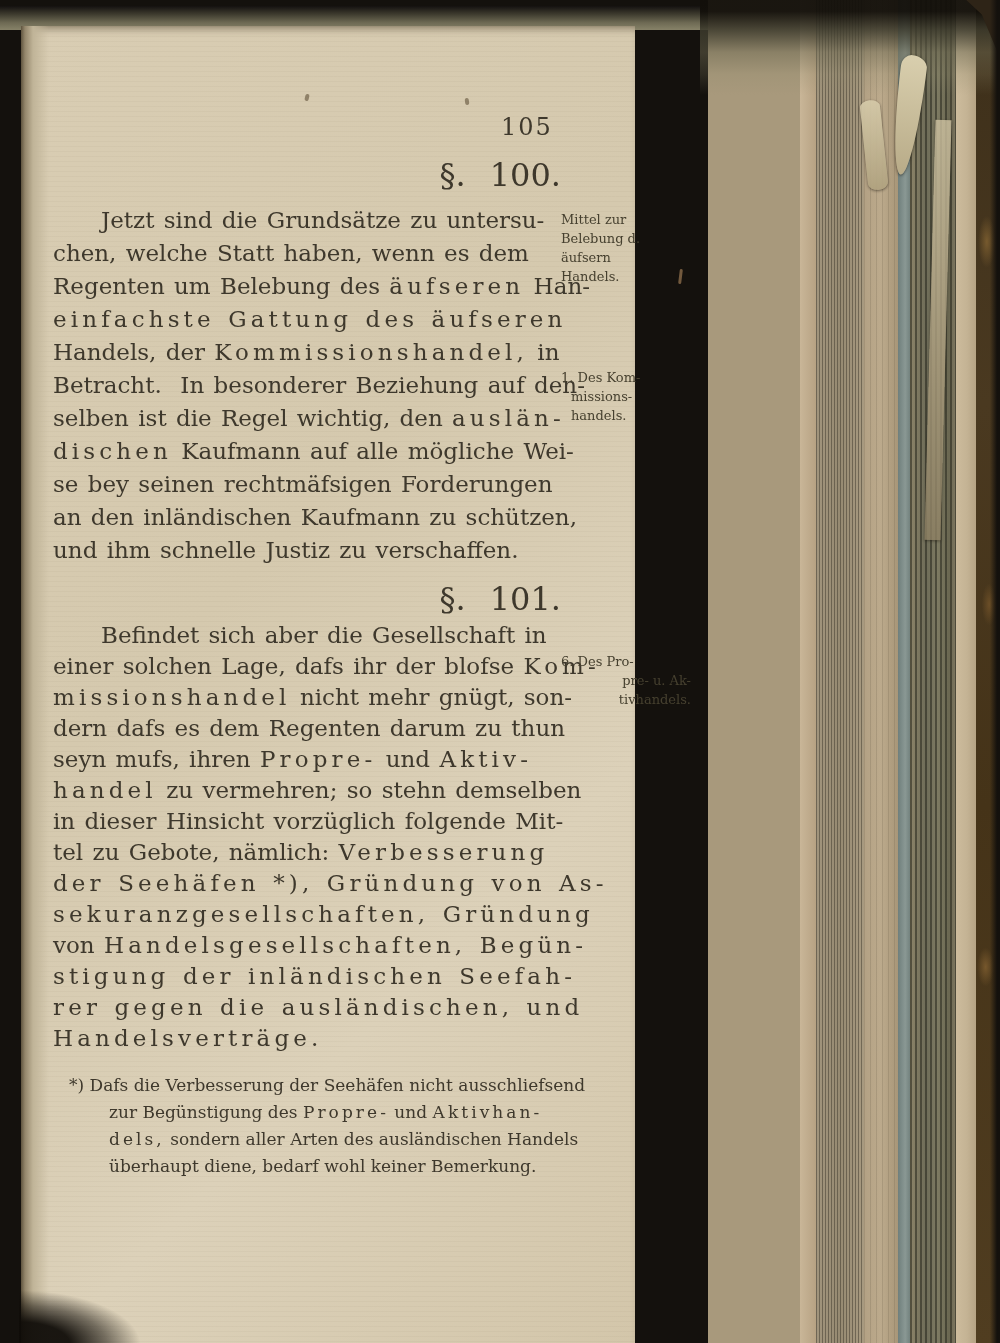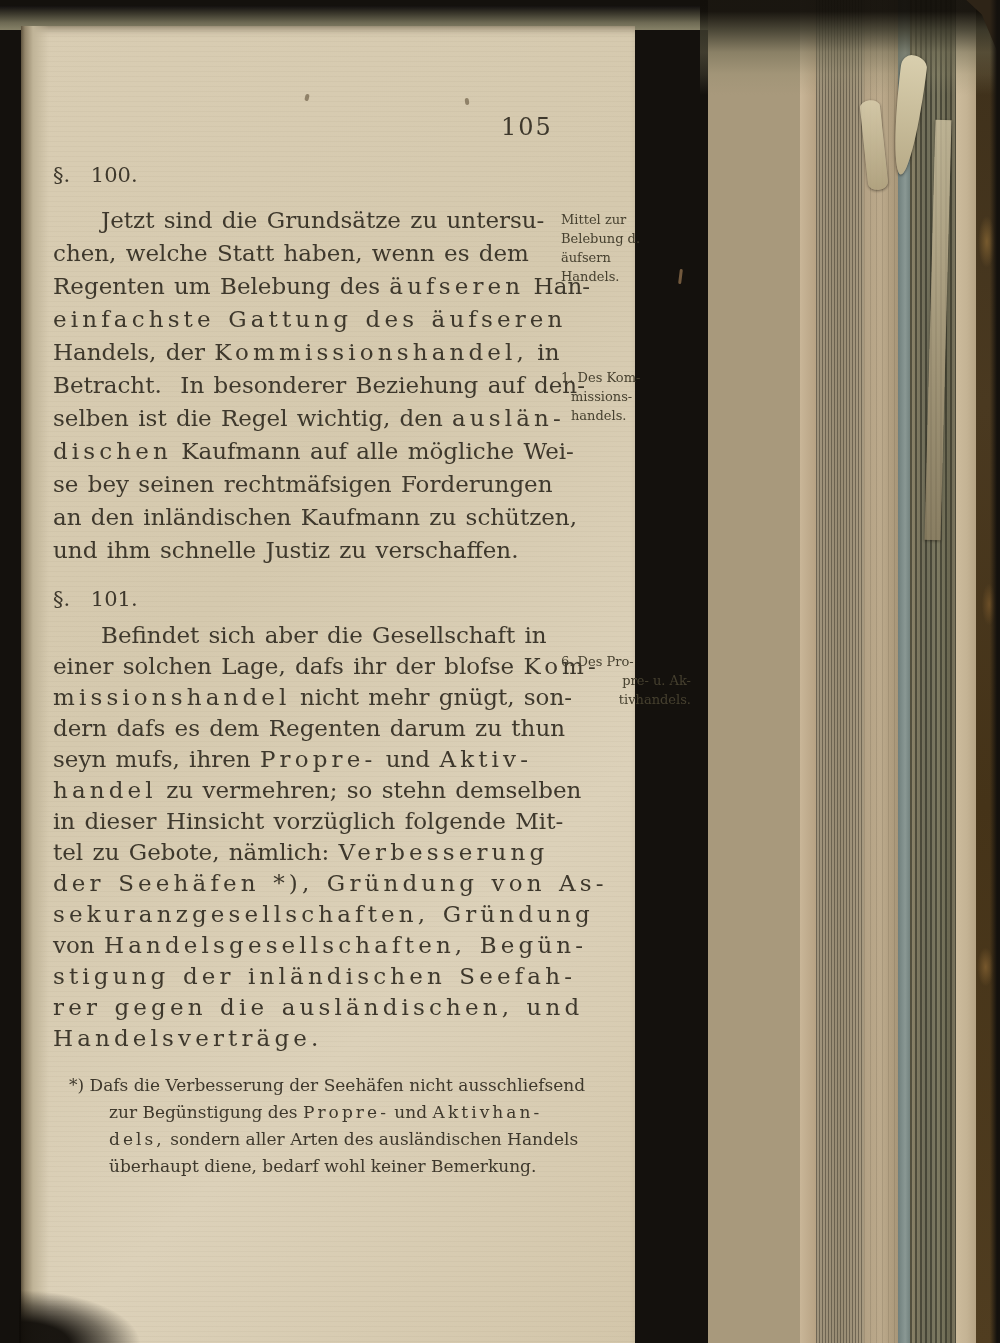--- a/index.html
+++ b/index.html
@@ -17,21 +17,21 @@
       repeating-linear-gradient(180deg, rgba(120,105,80,.05) 0 1px, rgba(0,0,0,0) 1px 5px),
       linear-gradient(135deg,#d9cdb3 0%,#d5c9ae 40%,#dcd1b9 70%,#d3c6aa 100%);
     box-shadow:inset 0 7px 9px -5px rgba(60,50,30,.55);margin-left:15px;}
   .page::before{content:'';position:absolute;left:0;top:0;bottom:0;width:28px;
     background:linear-gradient(90deg,#5f543f 0,#93866b 4px,#c0b498 12px,rgba(214,202,176,0) 28px);}
   .corner-shadow{position:absolute;left:-2px;bottom:-2px;width:170px;height:80px;pointer-events:none;
     background:radial-gradient(ellipse 160px 72px at 0% 100%, rgba(15,12,8,.95) 0 32%, rgba(15,12,8,.5) 55%, rgba(0,0,0,0) 76%);}
 
   .content{position:absolute;left:32px;top:0;width:508px;color:var(--ink,#3e382c);}
   .page-number{margin:86px 0 0 448px;font-size:24px;line-height:30px;letter-spacing:2px;}
-  .heading{margin-top:18px;text-align:left;font-size:21px;line-height:30px;word-spacing:14px;}
+  .heading{margin-top:18px;text-align:right;font-size:32px;line-height:30px;word-spacing:14px;}
   .heading.h2{margin-top:17px;}
   .para{font-size:23px;}
   .para .tline{white-space:pre;word-spacing:2px;}
   .para1{margin-top:14px;}
   .para1 .tline{line-height:33px;}
   .para2{margin-top:6px;}
   .para2 .tline{line-height:31px;}
   .para .tline:first-child{text-indent:48px;}
   .sp{letter-spacing:0.18em;}
 

